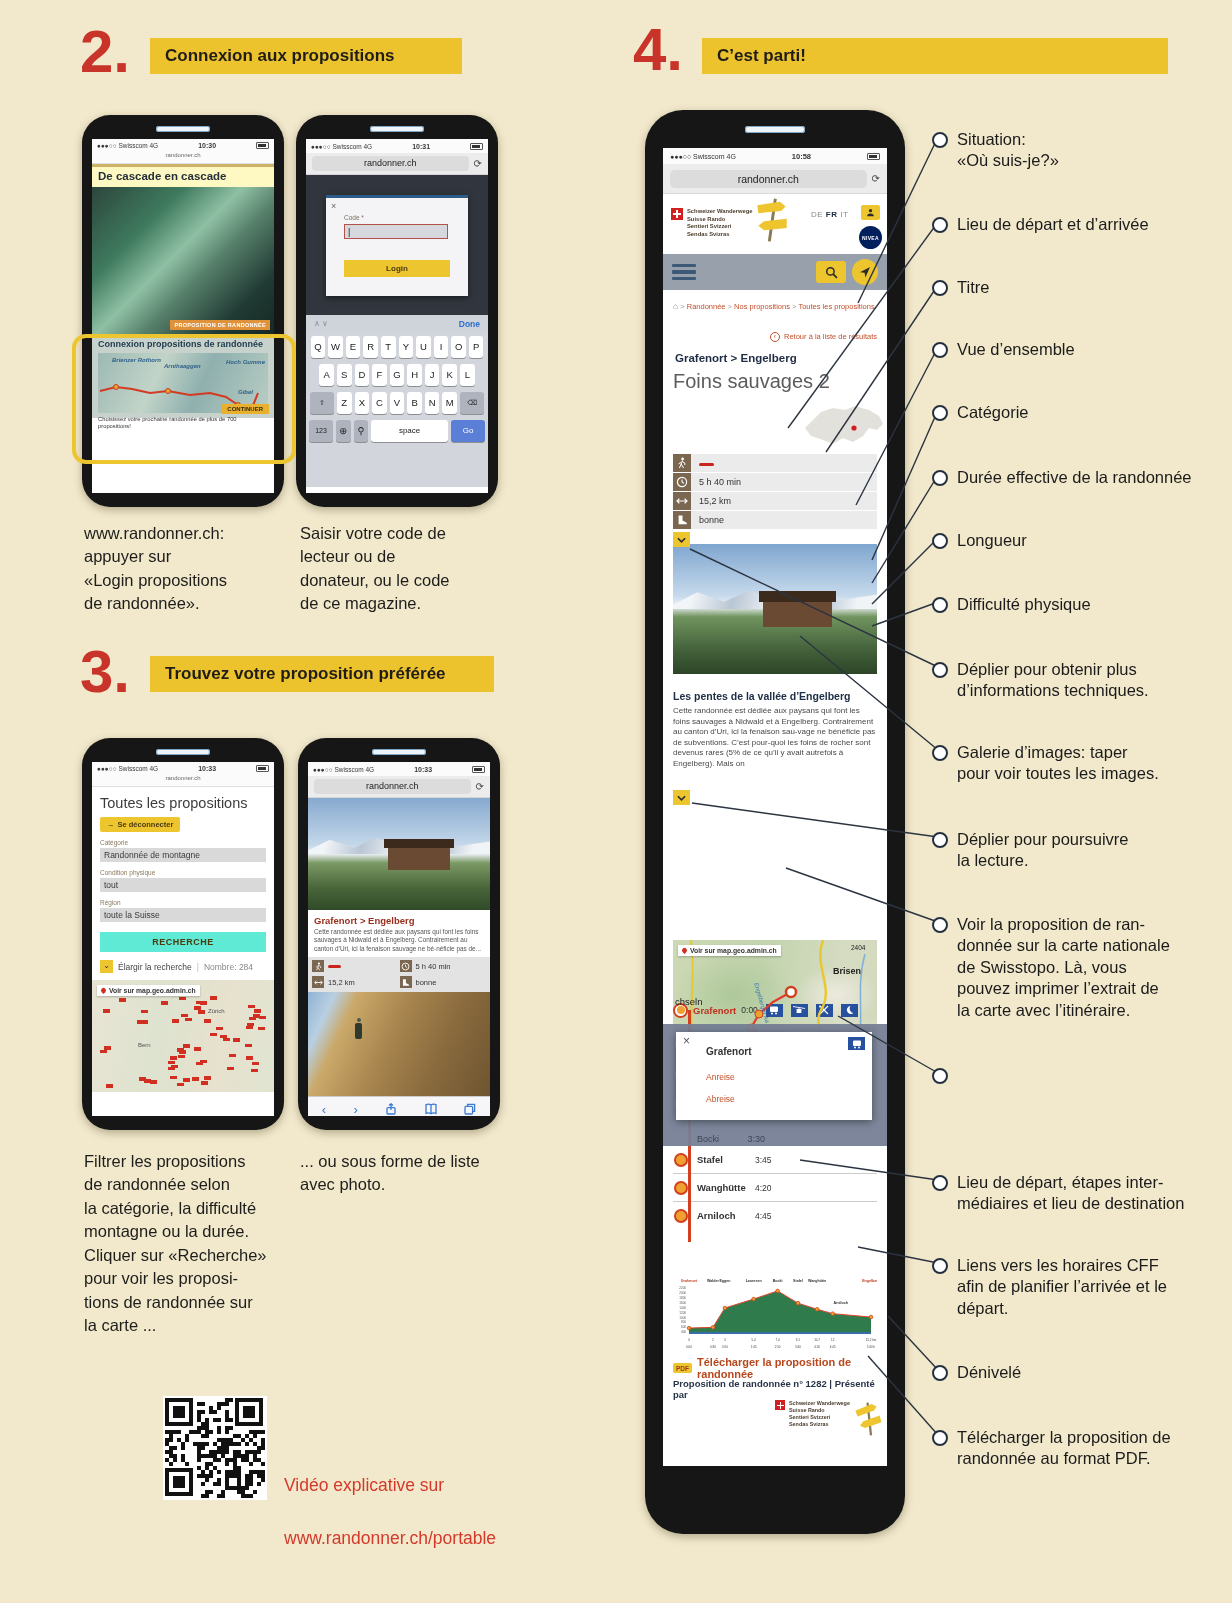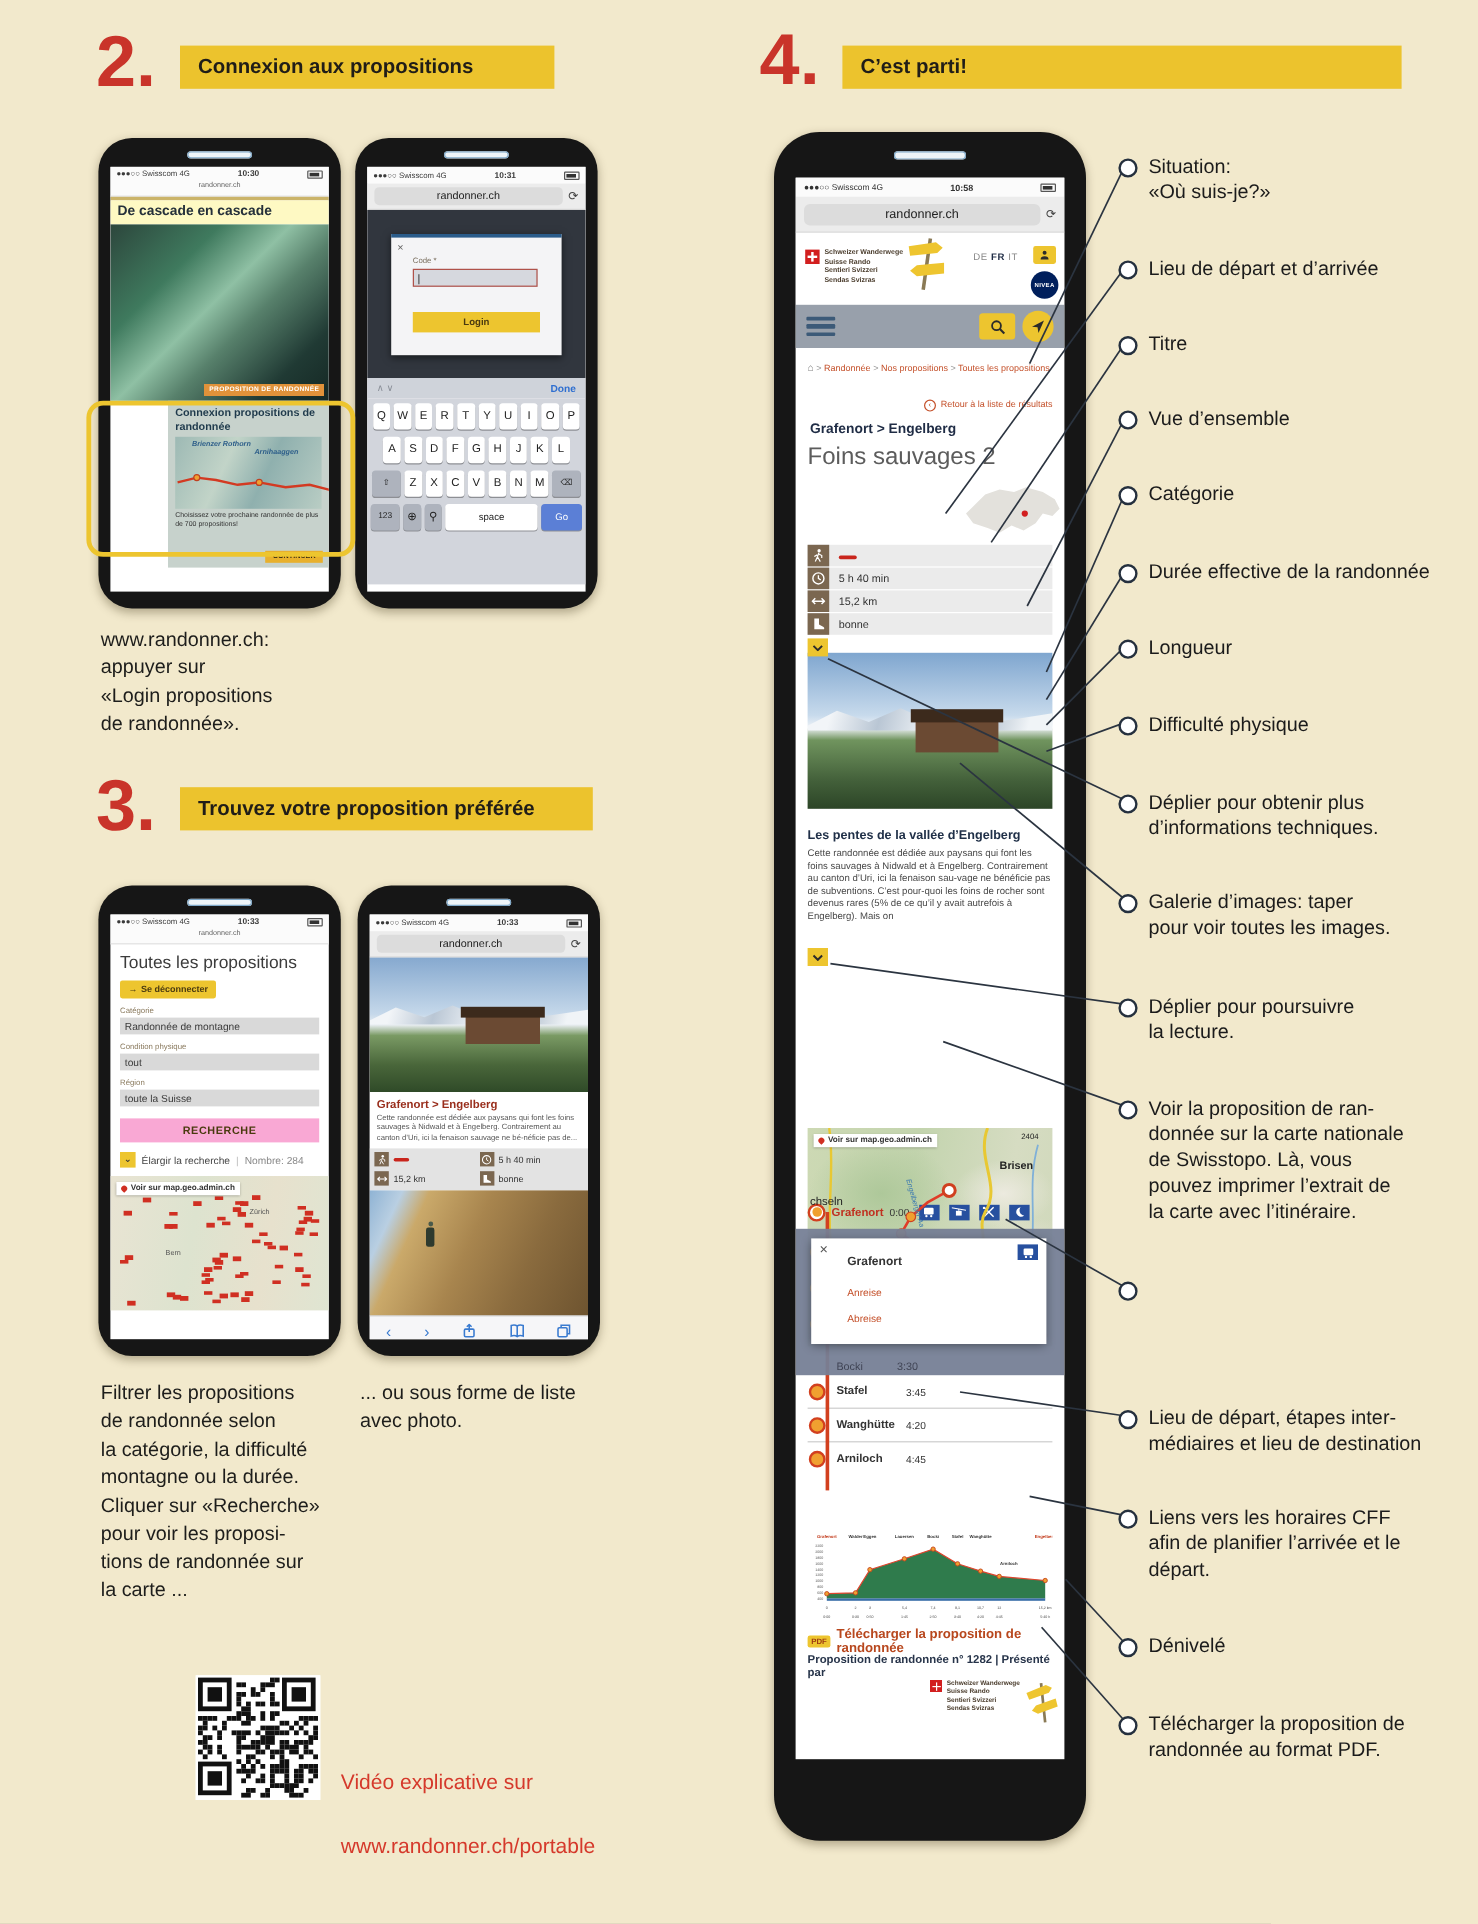--- a/index.html
+++ b/index.html
@@ -27,21 +27,21 @@
   .sb2 .r1 .mid{font-weight:bold;font-size:7px;}
   .sb2 .r2{text-align:center;font-size:6px;color:#666;}
   .urlbar{height:22px;background:#ececec;display:flex;align-items:center;padding:0 6px;border-bottom:1px solid #d6d6d6;box-sizing:border-box;}
   .urlfield{flex:1;height:15px;background:#dcdcdc;border-radius:4px;font-size:9px;color:#222;
             text-align:center;line-height:15px;}
   .reload{margin-left:5px;font-size:10px;color:#444;}
   
   .wf{background:linear-gradient(135deg,#2c463c,#3f7a5e 28%,#8fc0a4 46%,#57806b 60%,#203a34 82%,#152824);position:relative;}
   .wf .pbadge{position:absolute;right:4px;bottom:4px;background:#e0923a;color:#fff;font-size:5.5px;
               font-weight:bold;padding:2px 4px;letter-spacing:.3px;}
-  .cardA{position:relative;background:#c7d2cc;padding:5px 6px;height:139px;box-sizing:border-box;margin-left:48px;}
+  .cardA{position:relative;background:#c7d2cc;padding:5px 6px;height:84px;box-sizing:border-box;}
   .cardA h4{margin:0;font-size:9px;line-height:1.2;color:#1f3a4c;}
   .mapA{position:relative;height:60px;margin-top:3px;
         background:linear-gradient(115deg,#9db9b4,#c2d4c8 35%,#8fb0ae 60%,#b9cdc4);}
   .mapA .lbl{position:absolute;font-size:6px;font-style:italic;font-weight:bold;color:#2e5f8a;white-space:nowrap;}
   .cardA .txt{font-size:5.8px;color:#333;line-height:1.25;margin-top:3px;}
   .btn-cont{position:absolute;right:5px;bottom:4px;background:#e8b02c;color:#332a10;font-size:6px;
             font-weight:bold;padding:2px 6px;}
   .ringA{position:absolute;left:72px;top:334px;width:216px;height:122px;border:4px solid #edc52f;
          border-radius:14px;z-index:30;pointer-events:none;}
   
@@ -63,21 +63,21 @@
   .key.gr{background:#aeb3bd;}
   .key.wide{width:24px;font-size:7px;}
   .key.space{flex:1;font-size:8px;}
   .key.go{width:34px;background:#5b7fd6;color:#fff;font-size:8px;}
   
   .titleC{font-size:14.5px;color:#3c3c3c;padding:8px 8px 0 8px;}
   .logout{display:inline-flex;align-items:center;gap:3px;background:#edc52f;margin:6px 0 0 8px;
           padding:3px 7px;font-size:7.5px;font-weight:bold;color:#4a3a10;border-radius:2px;}
   .flab{font-size:6.5px;color:#8a7a5e;margin:7px 8px 2px 8px;}
   .fbox{height:14px;background:#d9d9d9;margin:0 8px;font-size:8.5px;color:#3a3a3a;line-height:14px;padding-left:4px;}
-  .srch{height:20px;background:#f9a8d4;margin:10px 8px 0 8px;font-size:9px;font-weight:bold;color:#4a3a0e;
+  .srch{height:20px;background:#5eead4;margin:10px 8px 0 8px;font-size:9px;font-weight:bold;color:#4a3a0e;
         text-align:center;line-height:20px;letter-spacing:.5px;}
   .expand{display:flex;align-items:center;gap:5px;margin:8px 8px 0 8px;font-size:8.5px;color:#444;}
   .ybox{width:13px;height:13px;background:#edc52f;font-size:8px;text-align:center;line-height:12px;color:#333;}
   .expand .sep{color:#bbb;}
   .expand .cnt{color:#888;}
   .mapC{position:relative;height:112px;margin-top:7px;overflow:hidden;
         background:linear-gradient(100deg,#e9e4d3,#dde3cf 38%,#e7e1cd 70%,#dfe5d2);}
   .mapC .city{position:absolute;font-size:6px;color:#555;}
   .rm{position:absolute;width:7px;height:3.5px;background:#d02f22;}
   .mbadge{position:absolute;left:5px;top:5px;background:#fff;display:flex;align-items:center;gap:3px;
@@ -396,20 +396,24 @@
           <span class="key go">Go</span>
         </div>
       </div>
     </div>
   </div>
 
   <div class="cap" style="left:84px;top:522px;width:210px;">www.randonner.ch:
 appuyer sur
 «Login propositions
 de randonnée».</div>
+  <div class="cap" style="left:300px;top:522px;width:210px;">Saisir votre code de
+lecteur ou de
+donateur, ou le code
+de ce magazine.</div>
 
   <div class="num" style="left:80px;top:642px;">3.</div>
   <div class="banner" style="left:150px;top:656px;width:344px;">Trouvez votre proposition préférée</div>
 
   <div class="phone" style="left:82px;top:738px;width:202px;height:392px;">
     <div class="spk"></div>
     <div class="screen" style="left:10px;top:24px;width:182px;height:354px;">
       <div class="sb2">
         <div class="r1">
           <span>●●●○○ Swisscom  4G</span>

